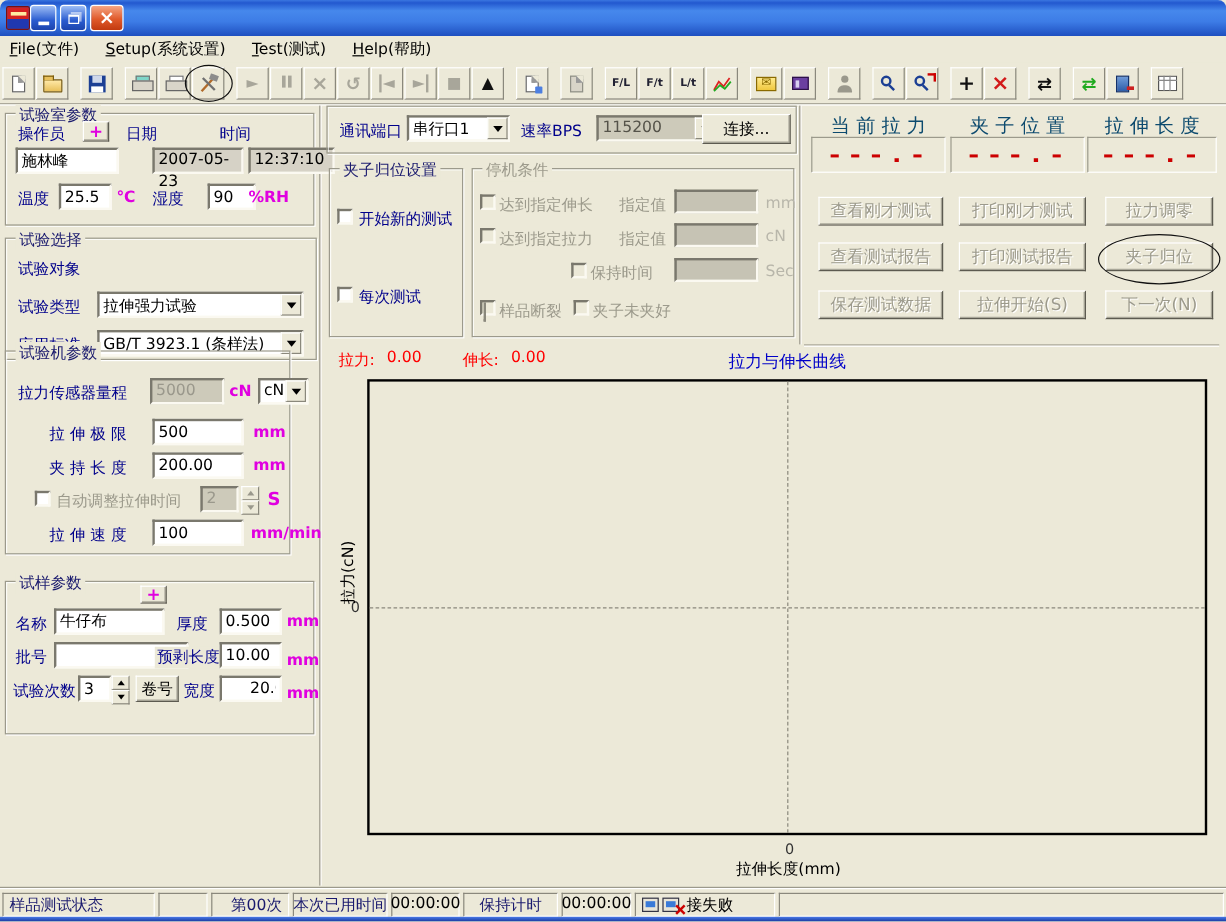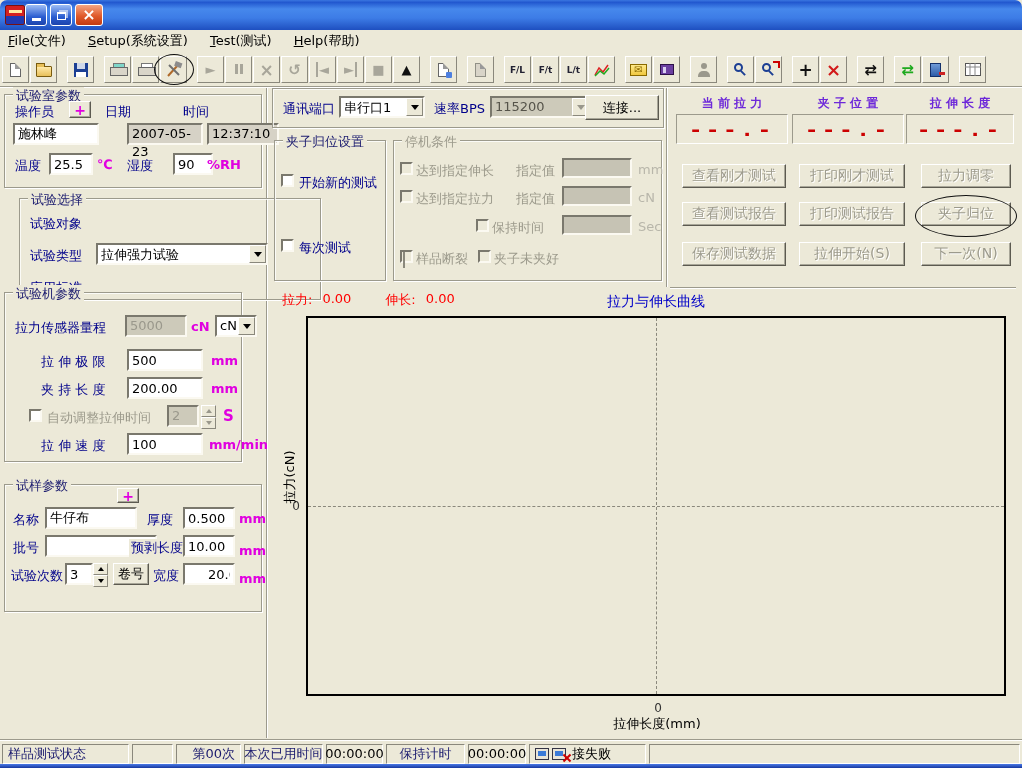--- a/index.html
+++ b/index.html
@@ -123,21 +123,21 @@
 .spin.disgray .uarr { border-bottom-color:#9a988c; } .spin.disgray .darr2 { border-top-color:#9a988c; }
 .pbtn { position:absolute; background:#ece9d8; border:1px solid; border-color:#fff #5c5a50 #5c5a50 #fff;
   box-shadow:inset -1px -1px 0 #a8a698; display:flex; align-items:center; justify-content:center;
   font-size:13px; color:#000; font-family:inherit; }
 .pbtn.plus { color:#e000e0; font-weight:bold; font-size:14px; }
 .abtn { position:absolute; background:#ece9d8; border:1px solid; border-color:#fff #5c5a50 #5c5a50 #fff;
   box-shadow:inset -1px -1px 0 #a8a698; display:flex; align-items:center; justify-content:center;
   font-size:14px; color:#9c9a8c; text-shadow:1px 1px 0 #fff; white-space:nowrap; }
 
 
-.phead { position:absolute; font-size:12px; font-weight:bold; color:#6d28d9; text-align:center; white-space:nowrap; }
+.phead { position:absolute; font-size:16px; font-weight:normal; color:#0c4a6e; text-align:center; white-space:nowrap; }
 .pdisp { position:absolute; height:30px; background:#ece9d8; border:1px solid;
   border-color:#9c9a8c #fff #fff #9c9a8c; display:flex; align-items:center; justify-content:center; }
 .pdisp span { color:#cc0000; font-weight:bold; font-size:22px; letter-spacing:4px;
   font-family:"DejaVu Sans Mono",monospace; transform:scaleY(.8); }
 
 
 .live { position:absolute; left:282px; top:291px; display:flex; gap:10px;
   color:#ff0000; font-size:13px; }
 .chart-title { position:absolute; left:306px; top:293px; width:700px; text-align:center;
   color:#0000c8; font-size:14px; }
@@ -326,31 +326,37 @@
   <div class="inp dis1" style="left:98px;top:28px;width:76px;line-height:18px">2007-05-23</div>
   <div class="inp dis1" style="left:178px;top:28px;width:72px;line-height:18px">12:37:10</div>
   <span class="lbl" style="left:10px;top:62px">温度</span>
   <input class="inp" style="left: 44px; top: 58px; width: 44px;" value="25.5">
   <span class="unit" style="left:92px;top:62px">℃</span>
   <span class="lbl" style="left:122px;top:62px">湿度</span>
   <input class="inp" style="left: 168px; top: 58px; width: 40px;" value="90">
   <span class="unit" style="left:202px;top:62px">%RH</span>
 </div>
 
-<div class="grp" style="left:19px;top:198px;width:302px;height:102px">
+<div class="grp" style="left:4px;top:198px;width:260px;height:102px">
   <span class="gtitle">试验选择</span>
   <span class="lbl" style="left:10px;top:16px">试验对象</span>
   <span class="lbl" style="left:10px;top:48px">试验类型</span>
   <div class="combo" style="left:76px;top:44px;width:172px">
     <span class="cfield">拉伸强力试验</span>
     <span class="cbtn">
         <span class="darr"></span>
       </span>
   </div>
   <span class="lbl" style="left:10px;top:80px">应用标准</span>
+  <div class="combo" style="left:76px;top:76px;width:172px">
+    <span class="cfield">GB/T 3923.1 (条样法)</span>
+    <span class="cbtn">
+        <span class="darr"></span>
+      </span>
+  </div>
 </div>
 
 <div class="grp" style="left:4px;top:292px;width:238px;height:170px">
   <span class="gtitle">试验机参数</span>
   <span class="lbl" style="left:10px;top:26px">拉力传感器量程</span>
   <div class="inp dis2" style="left:120px;top:22px;width:62px;line-height:18px">5000</div>
   <span class="unit" style="left:186px;top:26px">cN</span>
   <div class="combo" style="left:210px;top:22px;width:42px">
     <span class="cfield">cN</span>
     <span class="cbtn">
@@ -411,21 +417,21 @@
 
 <div class="grp" style="left:272px;top:88px;width:392px;height:40px">
   <span class="lbl" style="left:10px;top:11px">通讯端口</span>
   <div class="combo" style="left:66px;top:7px;width:86px">
     <span class="cfield">串行口1</span>
     <span class="cbtn">
         <span class="darr"></span>
       </span>
   </div>
   <span class="lbl" style="left:161px;top:11px">速率BPS</span>
-  <div class="combo dis" style="left:217px;top:7px;width:101px">
+  <div class="combo dis" style="left:224px;top:7px;width:101px">
     <span class="cfield">115200</span>
     <span class="cbtn">
         <span class="darr"></span>
       </span>
   </div>
   <div class="pbtn" style="left:312px;top:6px;width:74px;height:25px">连接...</div>
 </div>
 
 <div class="grp" style="left:274px;top:140px;width:112px;height:141px">
   <span class="gtitle">夹子归位设置</span>

